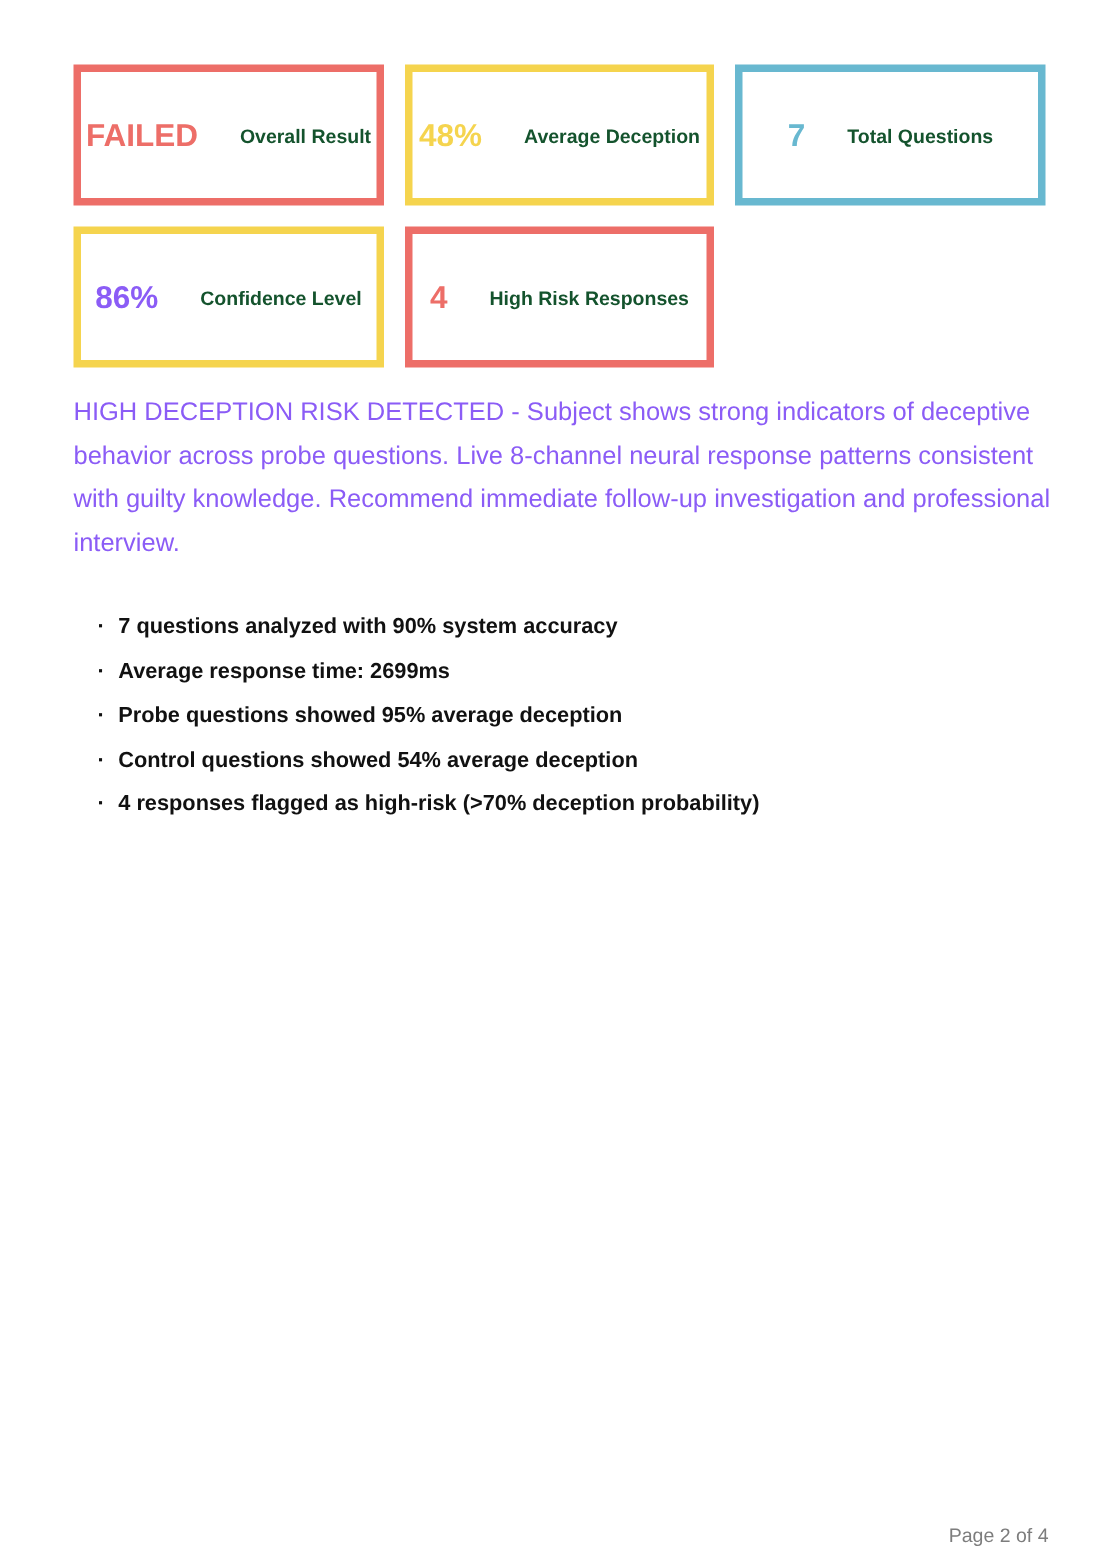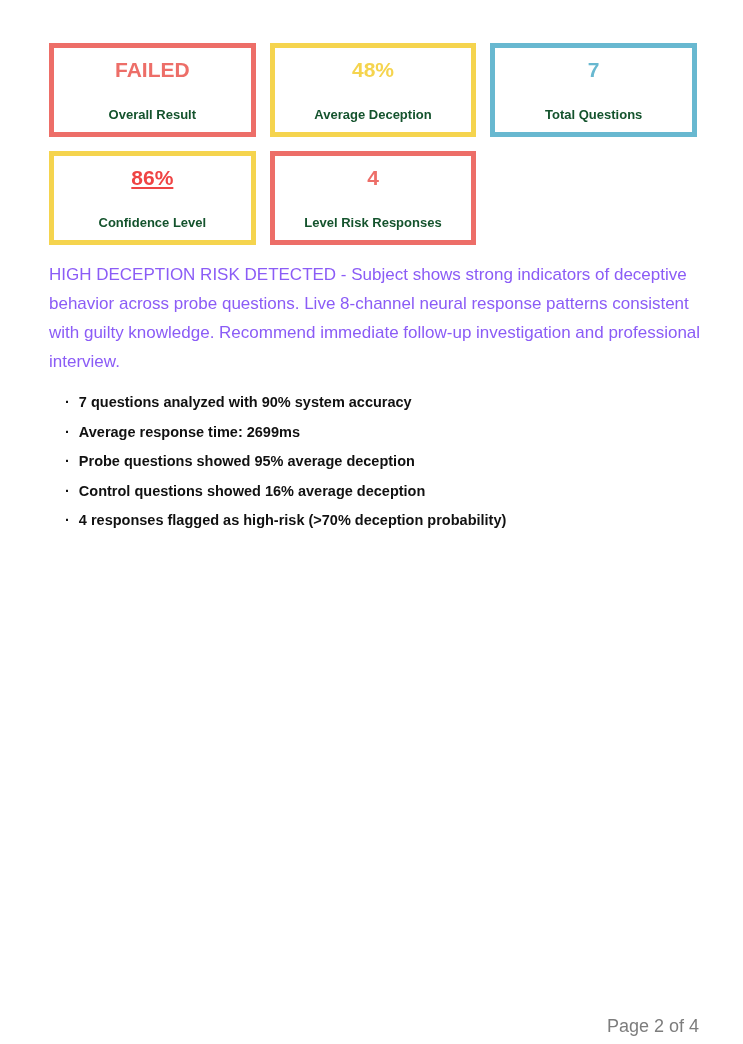--- a/index.html
+++ b/index.html
@@ -36,21 +36,21 @@
     display: grid;
     grid-template-columns: repeat(3, 1fr);
     column-gap: 14px;
     row-gap: 14px;
   }
   .stat-card {
     height: 84px;
     border: 5px solid #cccccc; 
     background: #ffffff;
     display: flex;
-    flex-direction: column;
+    flex-direction: row;
     align-items: center;
     justify-content: center;
     gap: 28px;
     text-align: center;
   }
   .stat-value {
     font-size: 21px;
     font-weight: bold;
     line-height: 1;
   }
@@ -73,39 +73,39 @@
   .assessment-text {
     margin: 15px 0 0 0;
     width: 660px;
     font-size: 17px;
     font-weight: 400;
     line-height: 29px;
     color: #8b5cf6;
   }
   .findings-list {
     list-style: none;
-    margin: 12px 0 0 0;
+    margin: 28px 0 0 0;
     padding: 0 0 0 16px;
   }
   .findings-list li {
     font-size: 14.5px;
     font-weight: bold;
     line-height: 29.5px;
     color: #111111;
   }
   .findings-list li::before {
     content: "\00B7";
     font-weight: bold;
     margin-right: 9px;
   }
   .page-footer {
     position: absolute;
     top: 973px;
     right: 44px;
-    font-size: 18px;
+    font-size: 13px;
     color: #7d7d7d;
   }
 </style>
 </head>
 <body>
 
 <div class="page">
   <div class="content">
 
 
@@ -121,39 +121,39 @@
         <div class="stat-label">Average Deception</div>
       </div>
 
       <div class="stat-card" style="border-color: rgb(104, 184, 208);">
         <div class="stat-value" style="color: rgb(104, 184, 208);">7</div>
         <div class="stat-label">Total Questions</div>
       </div>
 
 
       <div class="stat-card" style="border-color: rgb(245, 212, 78);">
-        <div class="stat-value" style="color: #ef4444; text-decoration: underline;">86%</div>
+        <div class="stat-value" style="color: #8b5cf6;">86%</div>
         <div class="stat-label">Confidence Level</div>
       </div>
 
       <div class="stat-card" style="border-color: rgb(237, 110, 104);">
         <div class="stat-value" style="color: rgb(237, 110, 104);">4</div>
-        <div class="stat-label">Level Risk Responses</div>
+        <div class="stat-label">High Risk Responses</div>
       </div>
 
     </div>
 
 
     <p class="assessment-text">HIGH DECEPTION RISK DETECTED - Subject shows strong indicators of deceptive behavior across probe questions. Live 8-channel neural response patterns consistent with guilty knowledge. Recommend immediate follow-up investigation and professional interview.</p>
 
 
     <ul class="findings-list">
       <li>7 questions analyzed with 90% system accuracy</li>
       <li>Average response time: 2699ms</li>
       <li>Probe questions showed 95% average deception</li>
-      <li>Control questions showed 16% average deception</li>
+      <li>Control questions showed 54% average deception</li>
       <li>4 responses flagged as high-risk (&gt;70% deception probability)</li>
     </ul>
 
   </div>
 
   <div class="page-footer" style="color: rgb(125, 125, 125);">Page 2 of 4</div>
 </div>
 
 </body></html>

